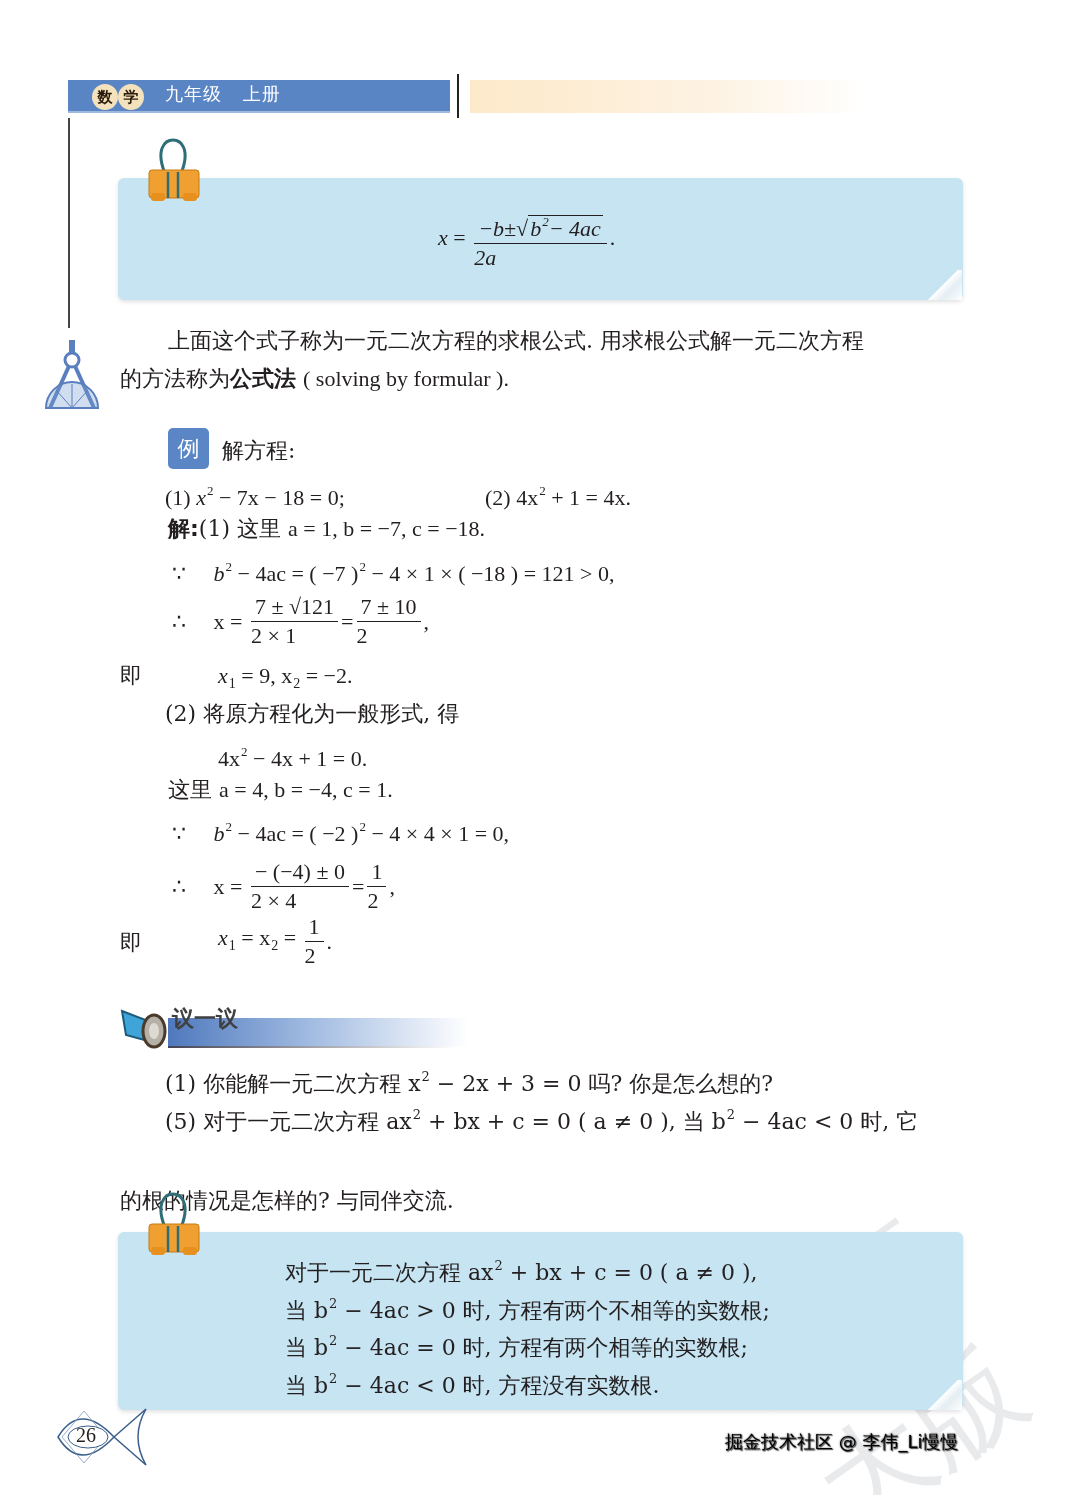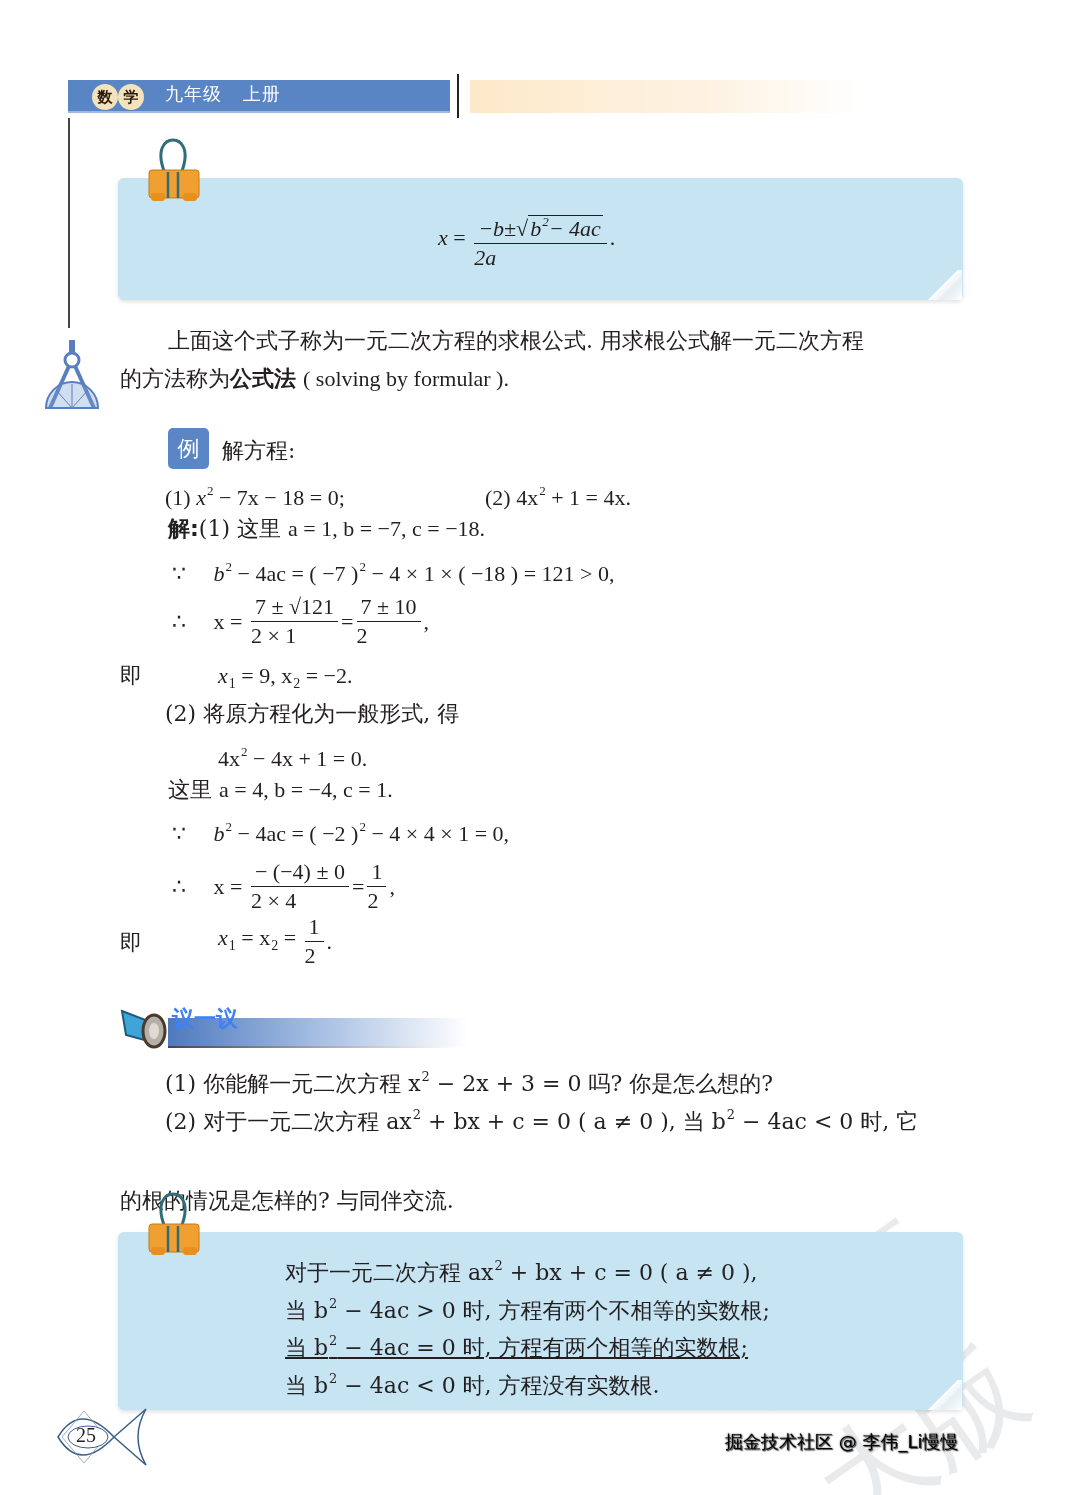--- a/index.html
+++ b/index.html
@@ -30,21 +30,21 @@
 
   .frac { display: inline-block; vertical-align: middle; text-align: left; margin: 0 3px; }
   .frac .num { display: block; border-bottom: 1.5px solid #231f20; padding: 0 4px; line-height: 28px; }
   .frac .den { display: block; line-height: 28px; }
   .sqrt { border-top: 1.5px solid #231f20; padding: 0 2px; }
 
   .ex-badge { left: 168px; top: 428px; width: 41px; height: 41px; background: #5a86c5; border-radius: 5px; color: #fff; text-align: center; line-height: 41px; font-size: 22px; font-family: "DejaVu Sans", sans-serif; }
 
   .discuss-bar { left: 168px; top: 1018px; width: 300px; height: 28px; background: linear-gradient(90deg, #4f79bd 0%, #9db8e0 45%, rgba(255,255,255,0) 100%); }
   .discuss-line { left: 168px; top: 1046px; width: 290px; height: 2px; background: linear-gradient(90deg, #445 0%, rgba(200,200,200,0) 100%); }
-  .discuss-title { left: 172px; top: 1004px; font-size: 22px; font-weight: bold; font-family: Liberation Serif, serif; color: #3b82f6; }
+  .discuss-title { left: 172px; top: 1004px; font-size: 22px; font-weight: bold; font-family: Liberation Serif, serif; color: #404040; }
 
   .page-num { left: 54px; top: 1405px; width: 95px; height: 65px; }
   .page-num-text { left: 76px; top: 1424px; font-size: 20px; font-family: "Liberation Serif", serif; }
   .watermark { left: 725px; top: 1430px; font-size: 18px; color: #000000; font-family: "DejaVu Sans", sans-serif; text-shadow: 0 0 2px #555, 1px 1px 1px #444; }
   .bg-seal { left: 760px; top: 1200px; font-size: 110px; color: rgba(190,195,200,0.35); transform: rotate(-35deg); font-family: "DejaVu Serif", serif; }
 </style>
 </head>
 <body>
 
 <div class="abs hdr-bar"></div>
@@ -150,48 +150,48 @@
   <path d="M4 6 L 30 16 L 30 36 L 8 30 Z" fill="#3fa4d8" stroke="#1e5a7a" stroke-width="2"></path>
   <ellipse cx="36" cy="26" rx="11" ry="16" fill="#b5b0a8" stroke="#4a3a2a" stroke-width="3"></ellipse>
   <ellipse cx="36" cy="26" rx="5" ry="8" fill="#dedad2"></ellipse>
 </svg>
 <div class="abs discuss-title">议一议</div>
 
 <div class="abs p" style="left:165px; top:1058px;">
   <span>(1) 你能解一元二次方程 x</span><sup class="s">2</sup><span> − 2x + 3 = 0 吗? 你是怎么想的?</span>
 </div>
 <div class="abs p" style="left:165px; top:1096px;">
-  <span>(2) 对于一元二次方程 ax</span><sup class="s">2</sup><span> + bx + c = 0 ( a ≠ 0 ), 当 b</span><sup class="s">2</sup><span> − 4ac &lt; 0 时, 它</span>
+  <span>(5) 对于一元二次方程 ax</span><sup class="s">2</sup><span> + bx + c = 0 ( a ≠ 0 ), 当 b</span><sup class="s">2</sup><span> − 4ac &lt; 0 时, 它</span>
 </div>
 <div class="abs p" style="left:120px; top:1134px;margin-top:48px;">的根的情况是怎样的? 与同伴交流.</div>
 
 <div class="abs bg-seal">北师大版</div>
 <div class="abs callout" style="left:118px; top:1232px; width:845px; height:178px;"></div>
 <div class="abs curl" style="left:922px; top:1380px;"></div>
 <svg class="abs" style="left:146px; top:1192px;" width="56" height="66" viewBox="0 0 56 66">
   <path d="M20 38 C 8 10, 20 2, 27 2 C 34 2, 46 10, 34 38" fill="none" stroke="#2f6d78" stroke-width="3"></path>
   <rect x="3" y="32" width="50" height="28" rx="3" fill="#f0a030" stroke="#c67a12" stroke-width="1"></rect>
   <rect x="5" y="55" width="14" height="8" rx="3" fill="#e8901e"></rect>
   <rect x="37" y="55" width="14" height="8" rx="3" fill="#e8901e"></rect>
   <line x1="22" y1="34" x2="22" y2="60" stroke="#2f6d78" stroke-width="2.5"></line>
   <line x1="32" y1="34" x2="32" y2="60" stroke="#2f6d78" stroke-width="2.5"></line>
 </svg>
 <div class="abs p" style="left:285px; top:1247px;">
   <span>对于一元二次方程 ax</span><sup class="s">2</sup><span> + bx + c = 0 ( a ≠ 0 ),</span>
 </div>
 <div class="abs p" style="left:285px; top:1285px;">
   <span>当 b</span><sup class="s">2</sup><span> − 4ac &gt; 0 时, 方程有两个不相等的实数根;</span>
 </div>
-<div class="abs p" style="left:285px; top:1322px;text-decoration:underline;">
+<div class="abs p" style="left:285px; top:1322px;">
   <span>当 b</span><sup class="s">2</sup><span> − 4ac = 0 时, 方程有两个相等的实数根;</span>
 </div>
 <div class="abs p" style="left:285px; top:1360px;">
   <span>当 b</span><sup class="s">2</sup><span> − 4ac &lt; 0 时, 方程没有实数根.</span>
 </div>
 
 <svg class="abs page-num" viewBox="0 0 95 65">
   <path d="M4 32 Q 26 -4 60 32 Q 26 68 4 32 Z" fill="none" stroke="#3a5f8a" stroke-width="1.5"></path>
   <path d="M60 32 L 92 4 Q 76 32 92 60 Z" fill="none" stroke="#3a5f8a" stroke-width="1.5"></path>
   <path d="M8 32 L 30 6 L 52 32 L 30 58 Z" fill="none" stroke="#7e9bbf" stroke-width="0.8"></path>
   <ellipse cx="34" cy="32" rx="20" ry="11" fill="#ffffff" stroke="#3a5f8a" stroke-width="1"></ellipse>
 </svg>
-<div class="abs page-num-text">25</div>
+<div class="abs page-num-text">26</div>
 <div class="abs watermark">掘金技术社区 @ 李伟_Li慢慢</div>
 
 </body></html>

